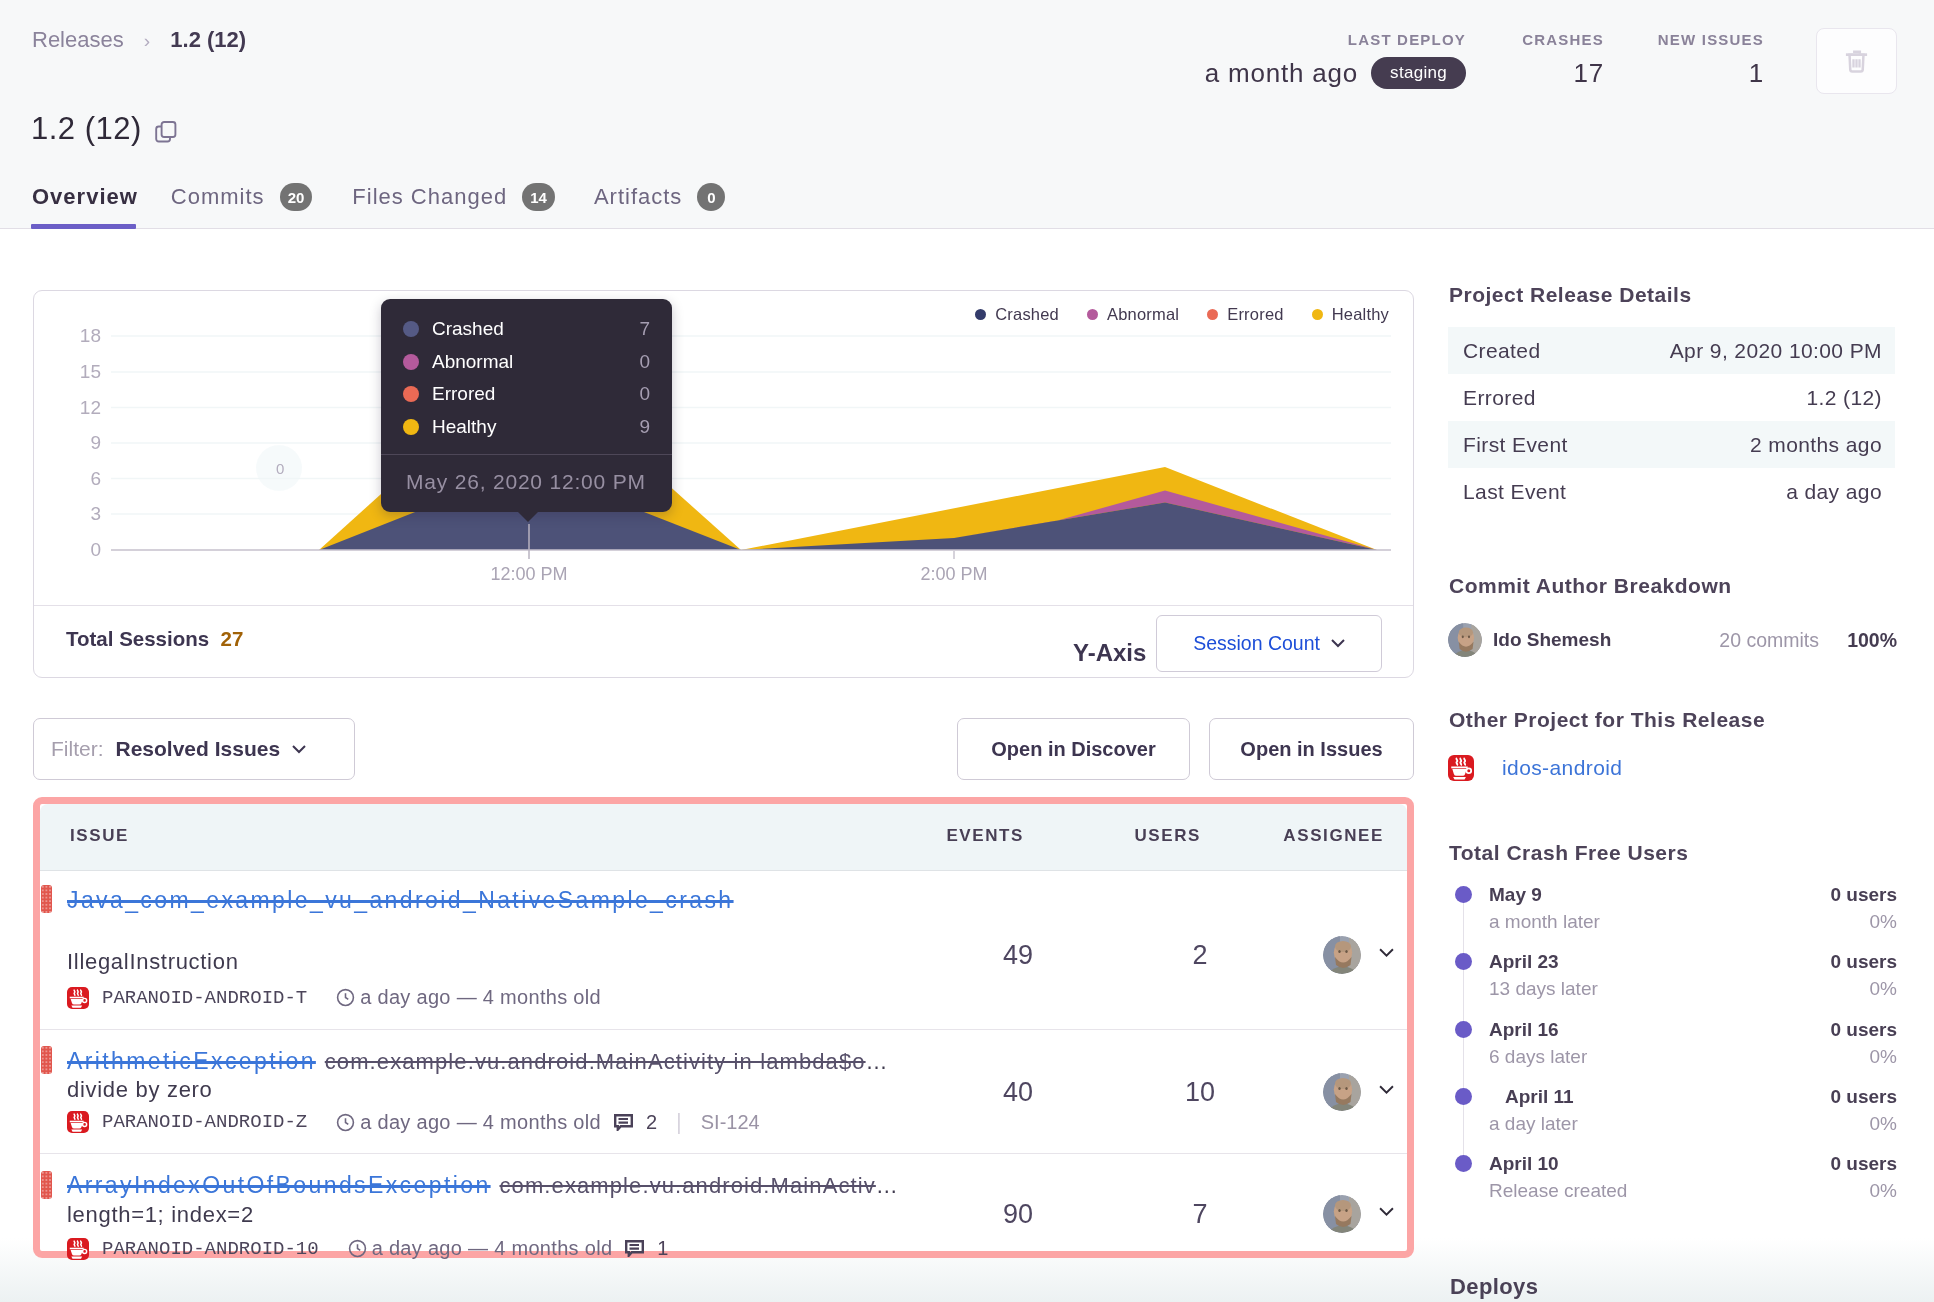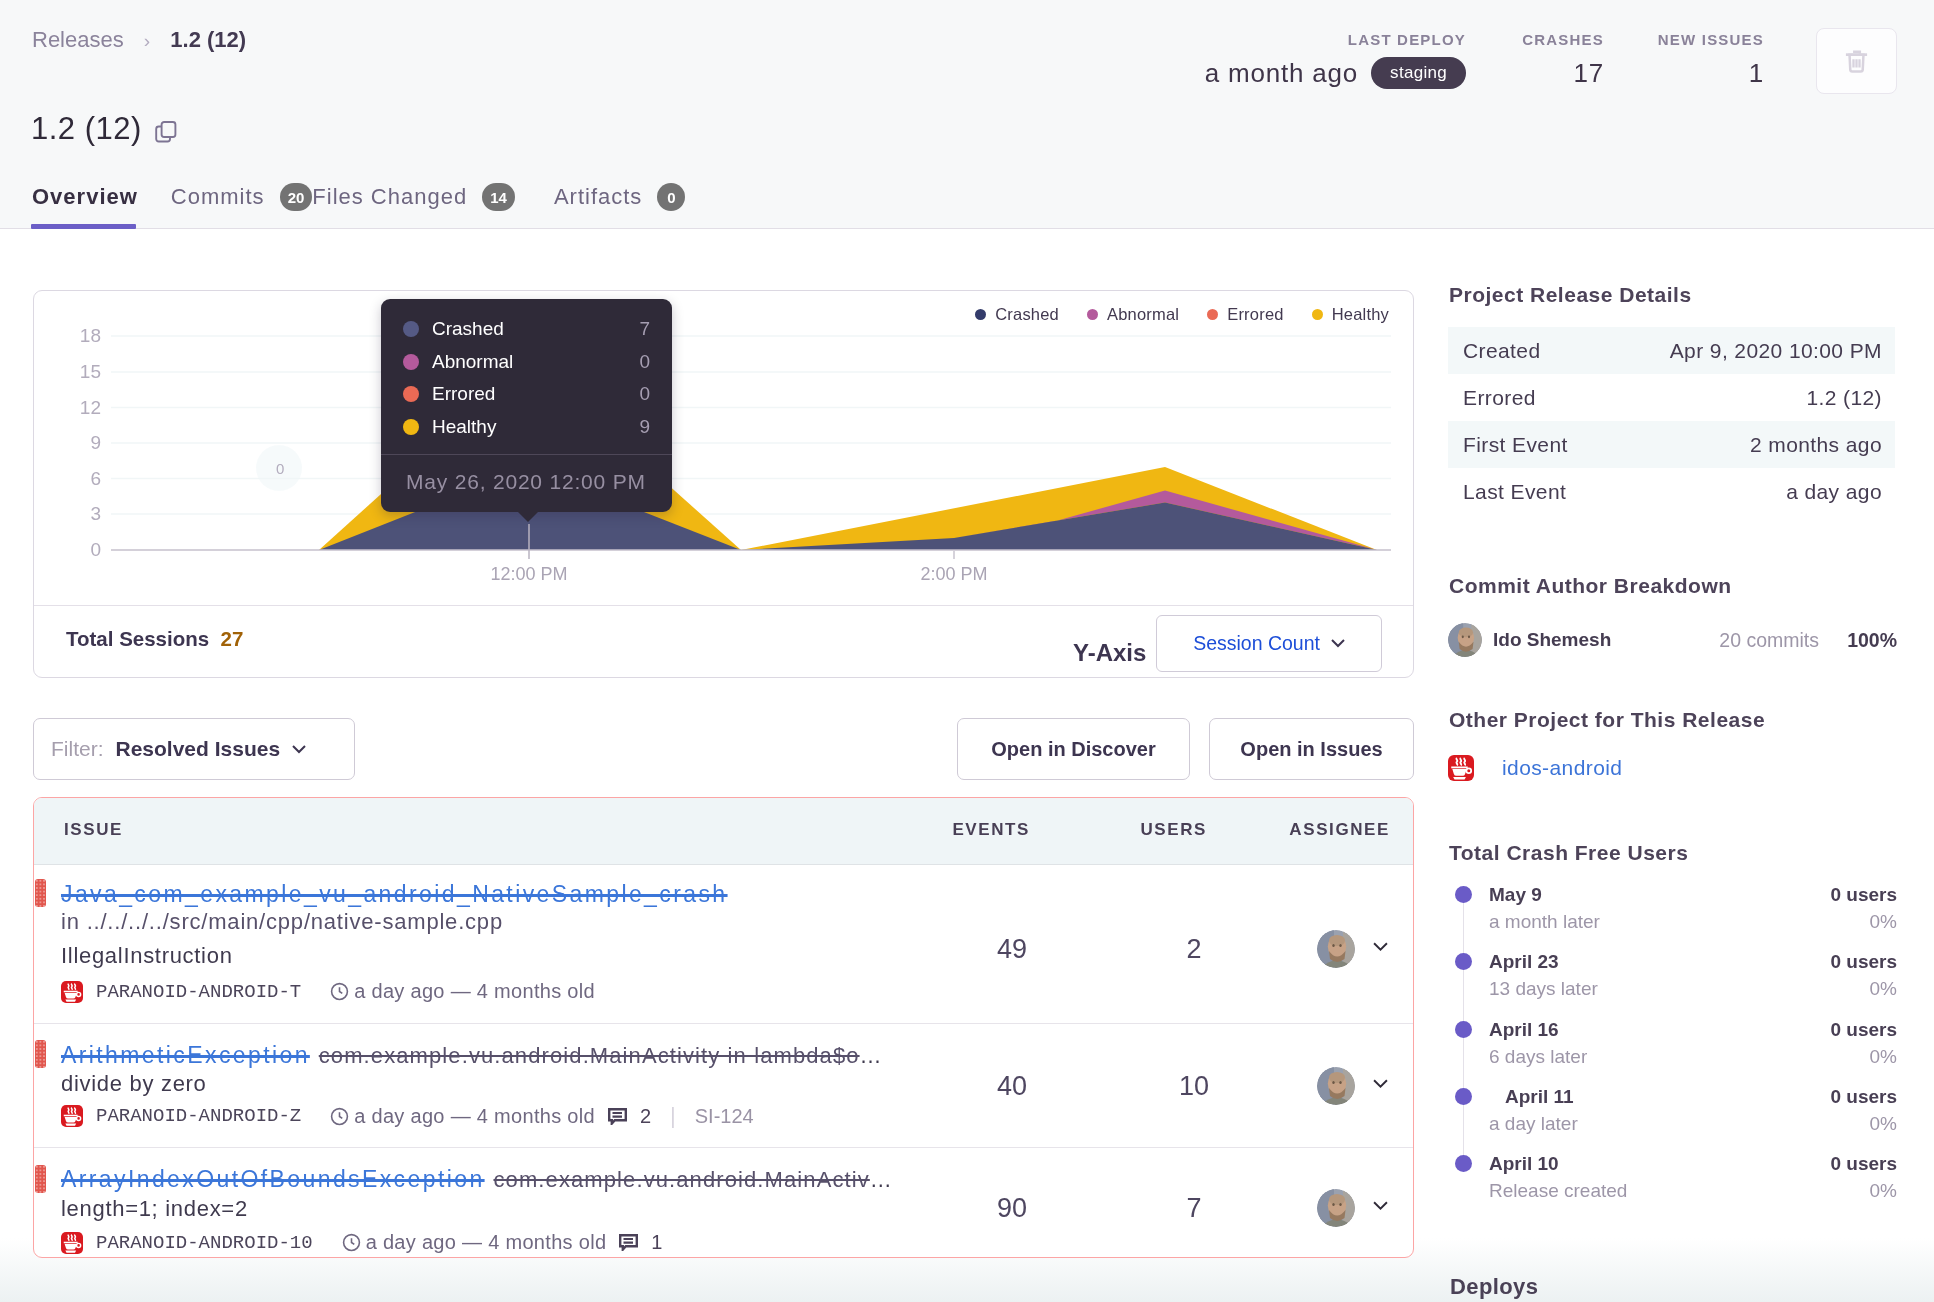--- a/index.html
+++ b/index.html
@@ -29,21 +29,21 @@
 .ddbtn{position:absolute;border:1px solid #d0cbd8;border-radius:6px;background:#fff;color:#1d4ed8;font-weight:400;display:flex;align-items:center;justify-content:center}
 
 .tip{position:absolute;left:381px;top:299px;width:291px;height:213px;background:#2f2a38;border-radius:9px;box-shadow:0 4px 12px rgba(40,30,60,.25);z-index:5;color:#fff}
 .tiprow{display:flex;align-items:center;padding:0 22px;height:32.5px;font-size:19px}
 .tipdot{width:16px;height:16px;border-radius:50%;margin-right:13px}
 .tipval{margin-left:auto;color:#a69eb2}
 .tiparrow{position:absolute;left:135px;top:211px;width:0;height:0;border-left:12px solid transparent;border-right:12px solid transparent;border-top:12px solid #2f2a38}
 
 .btn{position:absolute;background:#fff;border:1px solid #cfcad6;border-radius:7px;display:flex;align-items:center;justify-content:center;font-size:20px;font-weight:700;color:#3d3550}
 
-.tbl{position:absolute;left:33px;top:797px;width:1381px;height:461px;background:#fff;border:1px solid #fca5a5;border-radius:9px;z-index:1}
+.tbl{position:absolute;left:33px;top:797px;width:1381px;height:461px;background:#fff;border:7px solid #fca5a5;border-radius:9px;z-index:1}
 .thead{position:absolute;left:0;top:0;right:0;height:67px;background:#eff5f7;border-bottom:1px solid #dfe3e6;border-radius:8px 8px 0 0}
 .th{position:absolute;top:22px;font-size:17px;font-weight:700;color:#483f55;letter-spacing:1.6px}
 .rowdiv{position:absolute;left:0;right:0;height:1px;background:#e7e4ea}
 .ititle{font-size:23px;color:#3b76d9;text-decoration:line-through;text-decoration-thickness:2.5px;letter-spacing:2.4px}
 .iculprit{font-size:22px;color:#57506a;text-decoration:line-through;text-decoration-thickness:2px;letter-spacing:1.1px}
 .isub{font-size:22px;color:#57506a;letter-spacing:.8px}
 .isub2{font-size:22px;color:#3f3a4e;letter-spacing:.7px}
 .redbar{position:absolute;width:11px;height:28px;background:#e1564d;background-image:radial-gradient(rgba(255,255,255,.38) 1px, transparent 1.3px);background-size:3.6px 3.6px;border-radius:3px}
 .tagmono{font-family:"Liberation Mono",monospace;font-size:19px;color:#4c455a}
 .graytxt{font-size:20px;color:#6f6880;letter-spacing:.3px}
@@ -64,21 +64,21 @@
 <div class="hdr"></div>
 <div class="crumb">Releases <span class="chev">›</span> <b>1.2 (12)</b></div>
 <div class="title">1.2 (12)</div>
 <svg class="abs" style="left:155px;top:121px" width="22" height="22" viewBox="0 0 22 22" fill="none" stroke="#7d7493" stroke-width="1.9">
     <rect x="1.2" y="5.5" width="13.8" height="15" rx="2.5"></rect>
     <rect x="6.6" y="1" width="13.8" height="15" rx="2.5" fill="#f7f8f9"></rect>
   </svg>
 <div class="tabs">
   <div class="tab active">Overview</div>
   <div class="tab" style="margin-left:33px">Commits<span class="badge">20</span></div>
-  <div class="tab" style="">Files Changed<span class="badge">14</span></div>
+  <div class="tab" style="margin-left:40px">Files Changed<span class="badge">14</span></div>
   <div class="tab" style="margin-left:39px">Artifacts<span class="badge">0</span></div>
 </div>
 <div class="underline"></div>
 
 <div class="statlbl" style="right:468px">LAST DEPLOY</div>
 <div class="statval" style="right:468px"><span>a month ago</span><span class="pill">staging</span></div>
 <div class="statlbl" style="right:330px">CRASHES</div>
 <div class="statval" style="right:330px">17</div>
 <div class="statlbl" style="right:170px">NEW ISSUES</div>
 <div class="statval" style="right:170px">1</div>
@@ -161,21 +161,20 @@
     <div class="th" style="left:30px">ISSUE</div>
     <div class="th" style="right:383px">EVENTS</div>
     <div class="th" style="right:206px">USERS</div>
     <div class="th" style="right:23px">ASSIGNEE</div>
   </div>
   <div class="rowdiv" style="top:225px"></div>
   <div class="rowdiv" style="top:349px"></div>
 
   <div class="redbar" style="left:1px;top:81px"></div>
   <div class="abs ititle" style="left:27px;top:83px">Java_com_example_vu_android_NativeSample_crash</div>
-  <div class="abs isub" style="left:27px;top:111px">in ../../../../src/main/cpp/native-sample.cpp</div>
   <div class="abs isub2" style="left:27px;top:145px">IllegalInstruction</div>
   <div class="abs" style="left:27px;top:182px;display:flex;align-items:center;gap:13px">
     <svg width="22" height="22" viewBox="0 0 24 24">
         <rect width="24" height="24" rx="5.5" fill="#da1a20"></rect>
         <g stroke="#fff" stroke-width="1.7" fill="none">
           <path d="M8.2 2.8c-1.5 1.3 1.5 2 0 3.4-1.5 1.3 1.5 2 0 3.4"></path>
           <path d="M11.8 2.8c-1.5 1.3 1.5 2 0 3.4-1.5 1.3 1.5 2 0 3.4"></path>
           <path d="M15.4 2.8c-1.5 1.3 1.5 2 0 3.4-1.5 1.3 1.5 2 0 3.4"></path>
         </g>
         <rect x="3" y="10.6" width="15.2" height="1.7" fill="#fff"></rect>

